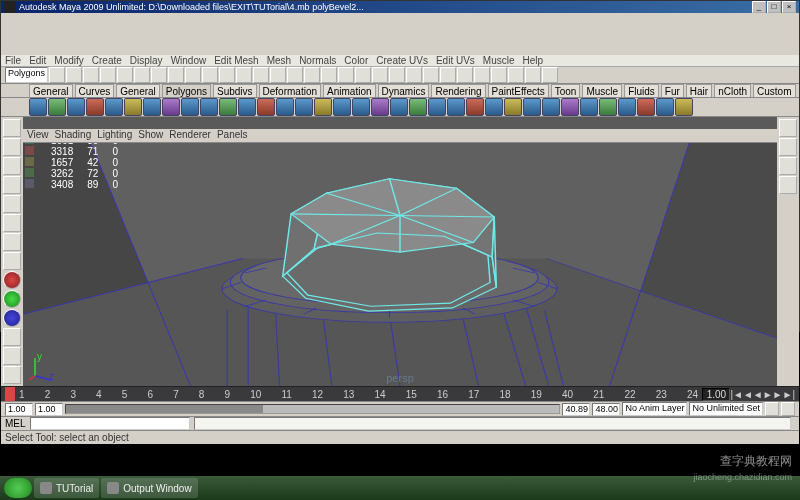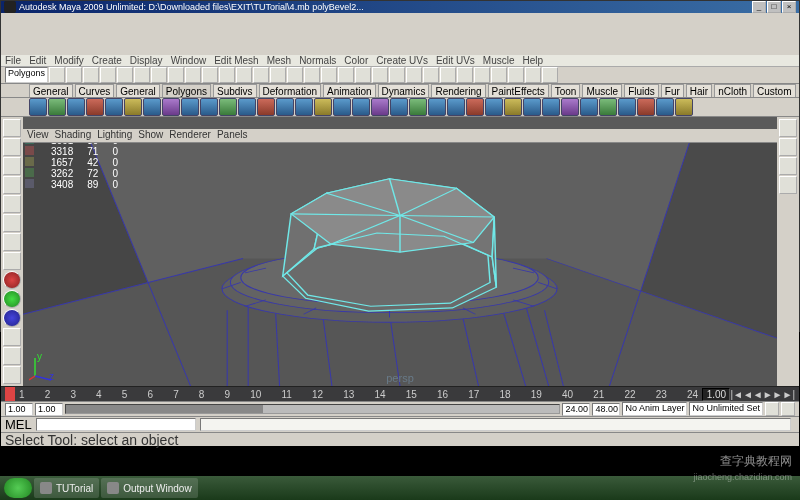--- a/index.html
+++ b/index.html
@@ -44,24 +44,24 @@
 .timeline .frames { flex: 1; display: flex; justify-content: space-between; padding: 0 4px; }
 .timeline .cur { width: 28px; background: #222; color: #ddd; text-align: center; border: 1px inset #555; }
 .timeline .marker { width: 10px; height: 14px; background: #d44; }
 .range { height: 16px; background: #d4d0c8; display: flex; align-items: center; padding: 0 4px; gap: 2px; border-top: 1px solid #888; }
 .range .field { width: 28px; height: 13px; background: #fff; border: 1px inset #ccc; font-size: 9px; padding: 0 2px; }
 .range .slider { flex: 1; height: 10px; background: #bbb; border: 1px inset #999; position: relative; }
 .range .slider .bar { position: absolute; left: 0; width: 40%; top: 0; bottom: 0; background: #888; }
 .range .dd { height: 14px; background: #fff; border: 1px inset #ccc; font-size: 9px; padding: 0 2px; }
 .range .pb { width: 14px; height: 14px; background: #e0e0d8; border: 1px outset #fff; cursor: pointer; text-align: center; font-size: 8px; line-height: 12px; }
 .cmdline { height: 16px; background: #d4d0c8; display: flex; align-items: center; padding: 0 4px; gap: 4px; border-top: 1px solid #888; }
-.cmdline .lbl { font-size: 13px; }
+.cmdline .lbl { font-size: 10px; }
 .cmdline .inp { flex: 0 0 160px; height: 13px; background: #fff; border: 1px inset #ccc; }
 .cmdline .out { flex: 1; height: 13px; background: #f4f4f0; border: 1px inset #ccc; }
-.status { height: 14px; background: #d4d0c8; padding: 0 4px; font-size: 14px; color: #333; line-height: 14px; border-top: 1px solid #888; }
+.status { height: 14px; background: #d4d0c8; padding: 0 4px; font-size: 10px; color: #333; line-height: 14px; border-top: 1px solid #888; }
 .taskbar { position: absolute; bottom: 0; left: 0; right: 0; height: 24px; background: linear-gradient(to bottom, #3a5a3a, #1a3a1a); display: flex; align-items: center; padding: 0 4px; gap: 2px; }
 .taskbar .start { width: 28px; height: 20px; background: radial-gradient(circle, #5c5, #282); border-radius: 10px; cursor: pointer; }
 .taskbar .task { height: 20px; padding: 0 6px; background: rgba(255,255,255,0.15); border-radius: 2px; color: #eee; font-size: 9px; display: flex; align-items: center; gap: 4px; cursor: pointer; }
 .taskbar .task .ic { width: 12px; height: 12px; background: #888; border-radius: 2px; }
 .watermark { position: absolute; bottom: 30px; right: 8px; color: rgba(255,255,255,0.55); font-size: 12px; z-index: 100; }
 .watermark2 { position: absolute; bottom: 18px; right: 8px; color: rgba(255,255,255,0.35); font-size: 9px; z-index: 100; }
 </style>
 </head>
 <body>
 
@@ -365,21 +365,21 @@
     <span class="pb">►</span>
     <span class="pb">►|</span>
   </div>
 
   <div class="range">
     <span class="field">1.00</span>
     <span class="field">1.00</span>
     <div class="slider">
         <div class="bar"></div>
       </div>
-    <span class="field">24.00</span>
+    <span class="field">40.89</span>
     <span class="field">48.00</span>
     <span class="dd">No Anim Layer</span>
     <span class="dd">No Unlimited Set</span>
     <span class="pb"></span>
     <span class="pb"></span>
   </div>
 
   <div class="cmdline">
     <span class="lbl">MEL</span>
     <span class="inp"></span>

